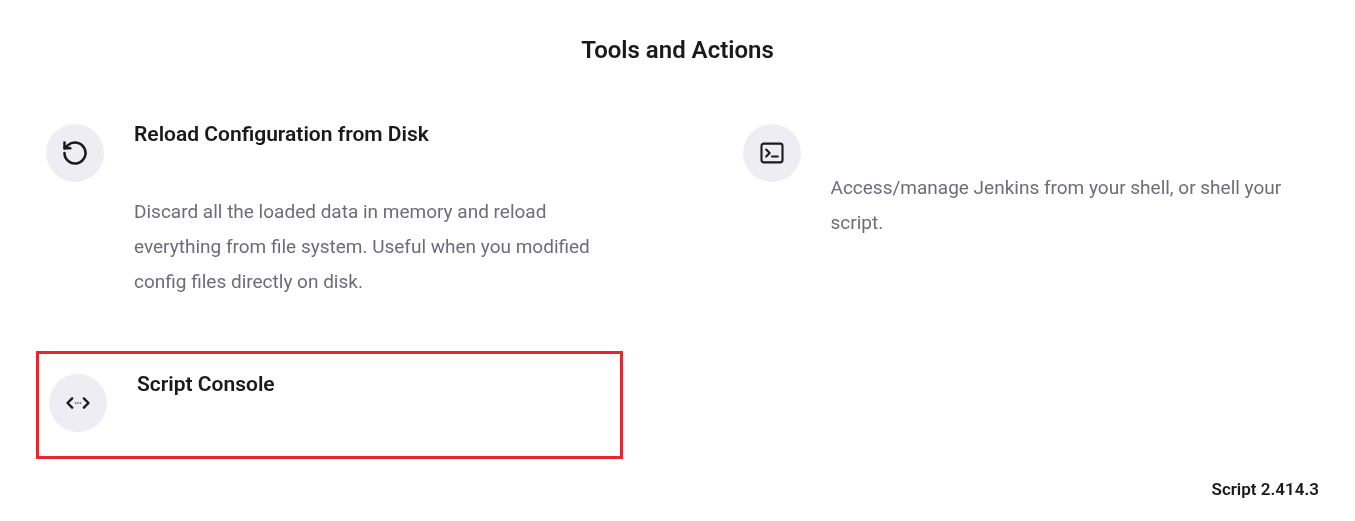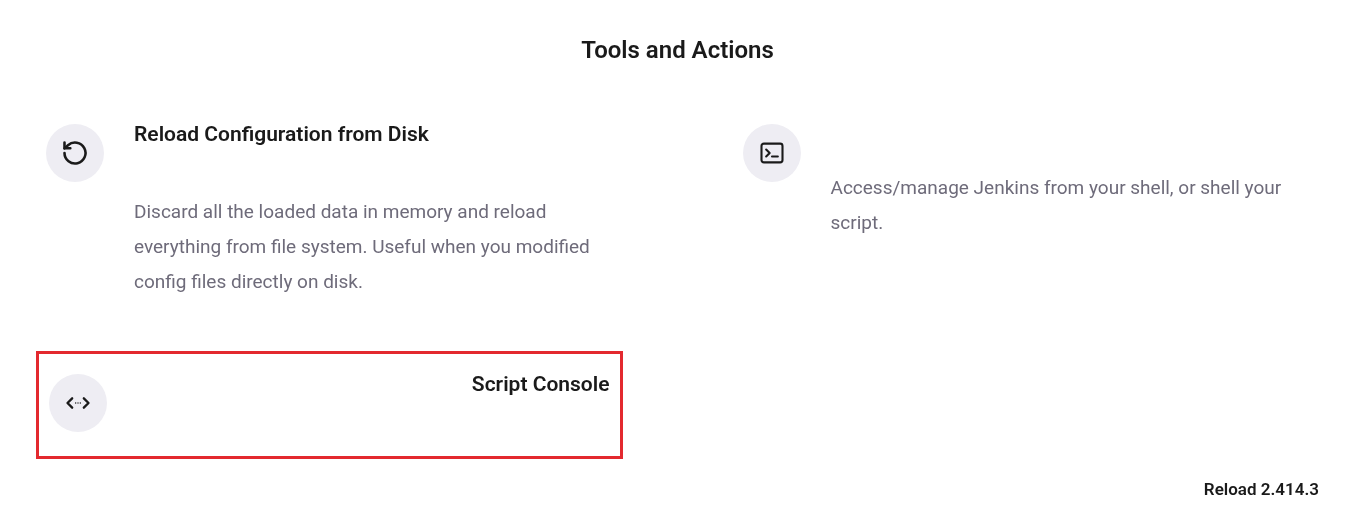--- a/index.html
+++ b/index.html
@@ -33,21 +33,20 @@
     .card {
       display: flex;
       align-items: flex-start;
       gap: 30px;
       padding: 8px 10px 14px 10px;
     }
     .card.highlight {
       border: 3px solid #e3292f;
       padding: 18px 10px 24px 10px;
       margin-top: -12px;
-      text-align: right;
     }
     .icon-wrap {
       flex: 0 0 58px;
       width: 58px;
       height: 58px;
       border-radius: 50%;
       background: #eeedf3;
       display: flex;
       align-items: center;
       justify-content: center;
@@ -129,13 +128,13 @@
       </div>
       <div class="card-body">
         <div class="card-title">Script Console</div>
       </div>
     </div>
 
 
   </div>
 </div>
 
-<div class="version">Reload 2.414.3</div>
+<div class="version">Script 2.414.3</div>
 
 </body></html>

